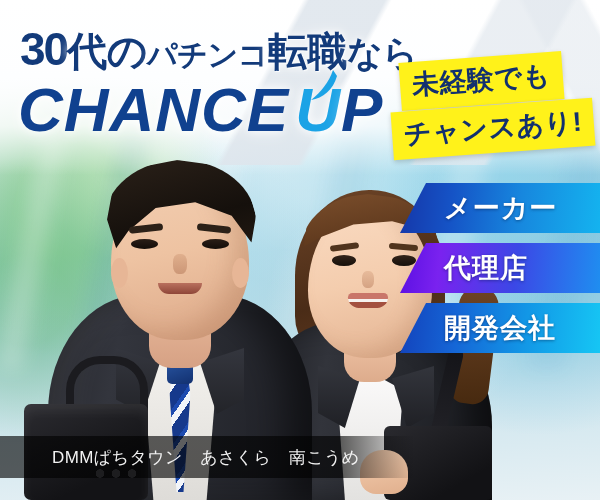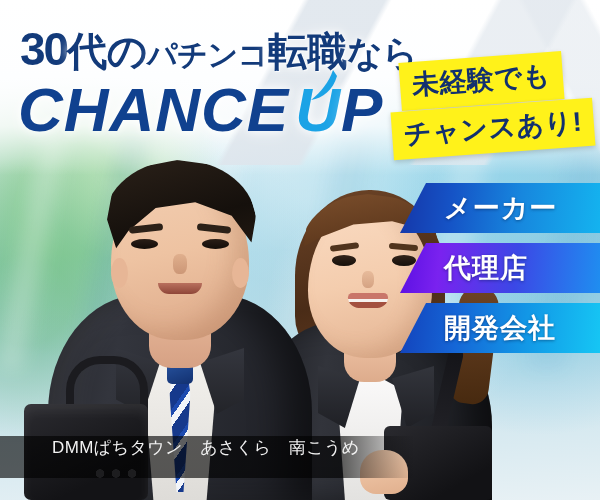--- a/index.html
+++ b/index.html
@@ -256,21 +256,21 @@
   .cat-maker  {background:linear-gradient(96deg,#1536a8 0%,#1553c6 26%,#1787de 60%,#14b3ef 100%);}
   .cat-hall   {background:linear-gradient(96deg,#3a12d6 0%,#4a1ee0 22%,#2a5ae0 56%,#19a6ea 100%);}
   .cat-dev    {background:linear-gradient(96deg,#1330a6 0%,#1550c4 28%,#1584dd 62%,#12b6f1 100%);}
   .cat-agency {background:linear-gradient(96deg,#5a0fe2 0%,#7a22ef 20%,#3b48e6 58%,#1f8ef0 100%);}
   .cat-media  {background:linear-gradient(96deg,#1342bb 0%,#1565d6 28%,#1296e6 62%,#16c6f4 100%);}
 
   
   .credit{
     position:absolute;left:0;bottom:22px;width:415px;height:42px;
     background:linear-gradient(90deg,rgba(0,0,0,.62) 0%,rgba(0,0,0,.62) 82%,rgba(0,0,0,0) 100%);
-    display:flex;
+    display:flex;align-items:center;
   }
   .credit-text{
     color:#f2f2f2;font-size:17px;margin-left:52px;white-space:nowrap;letter-spacing:.4px;
   }
 </style>
 </head>
 <body>
 
 <div id="banner">
 

